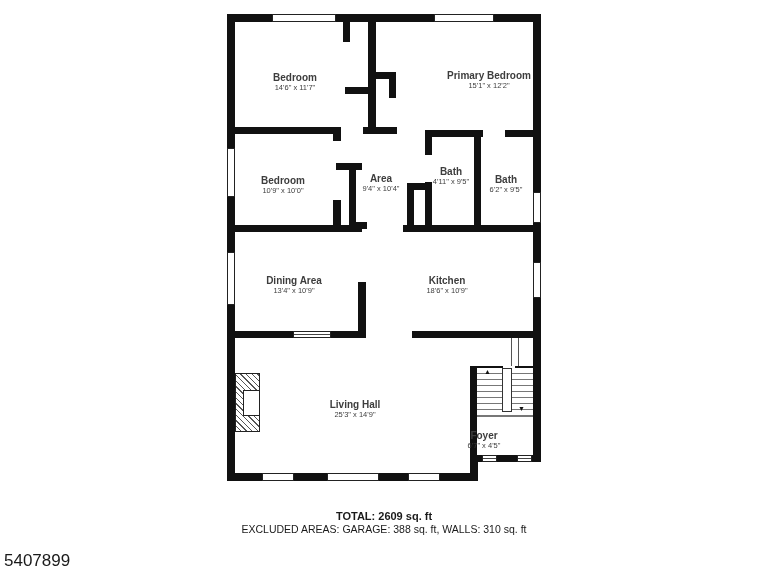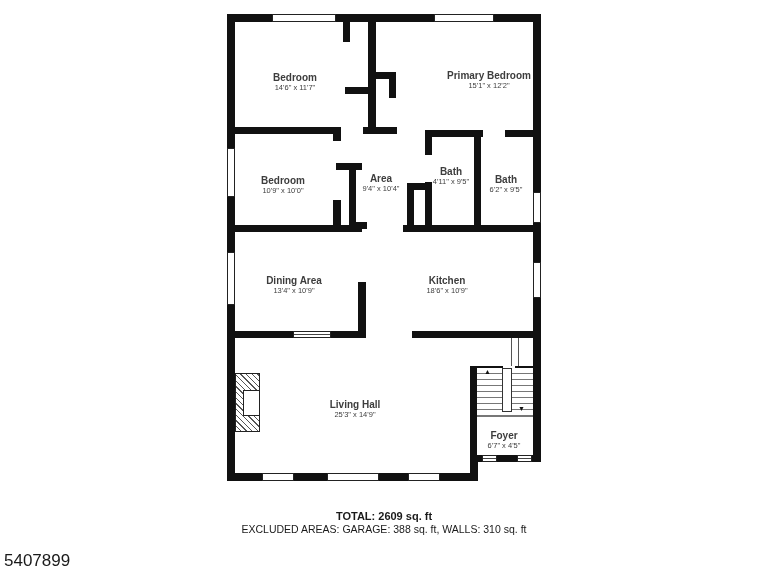--- a/index.html
+++ b/index.html
@@ -135,21 +135,21 @@
     <div class="rdims">13'4" x 10'9"</div>
   </div>
   <div class="room-label" style="left:447px;top:285px">
     <div class="rname">Kitchen</div>
     <div class="rdims">18'6" x 10'9"</div>
   </div>
   <div class="room-label" style="left:355px;top:409px">
     <div class="rname">Living Hall</div>
     <div class="rdims">25'3" x 14'9"</div>
   </div>
-  <div class="room-label" style="left:504px;top:440px">
+  <div class="room-label" style="left:484px;top:440px">
     <div class="rname">Foyer</div>
     <div class="rdims">6'7" x 4'5"</div>
   </div>
 
   <div class="footer">
     <div class="f-total">TOTAL: 2609 sq. ft</div>
     <div class="f-line">EXCLUDED AREAS: GARAGE: 388 sq. ft, WALLS: 310 sq. ft</div>
   </div>
 
   <div class="watermark">5407899</div>

